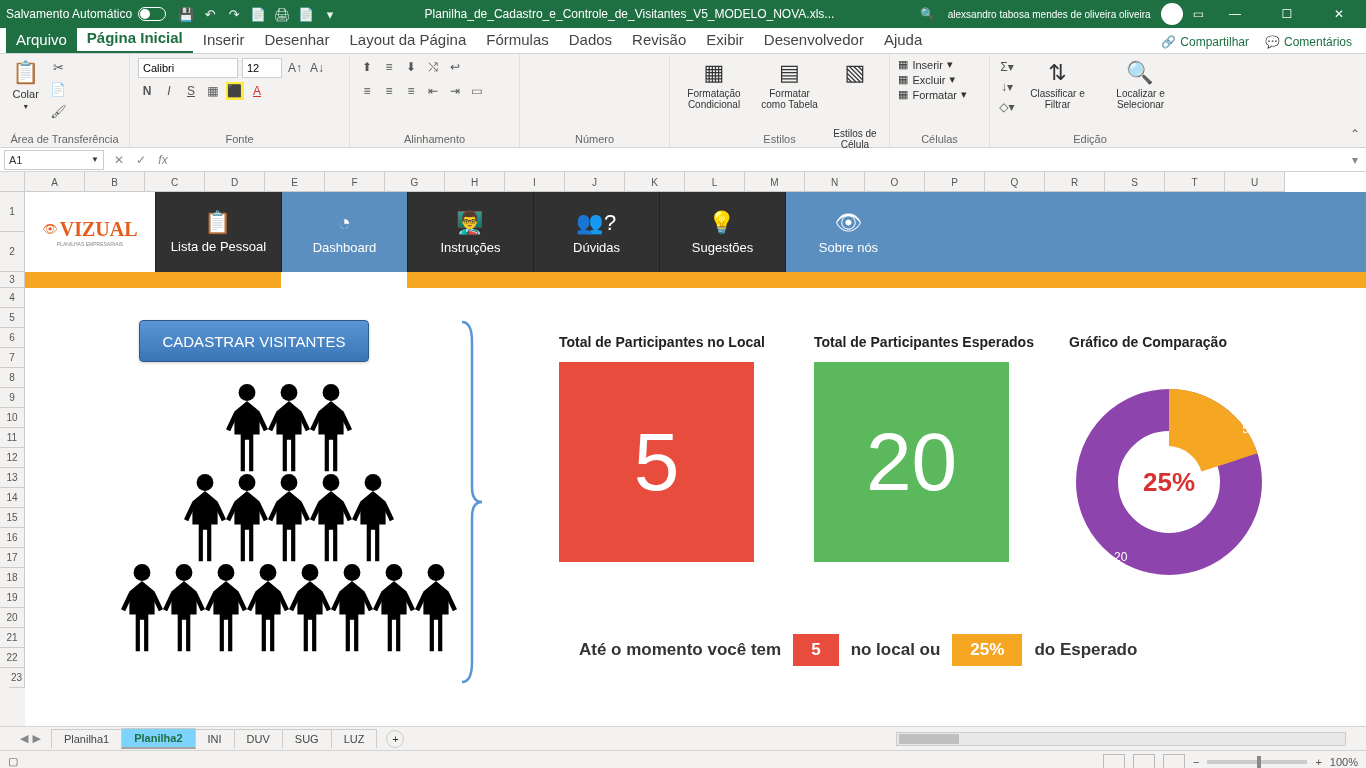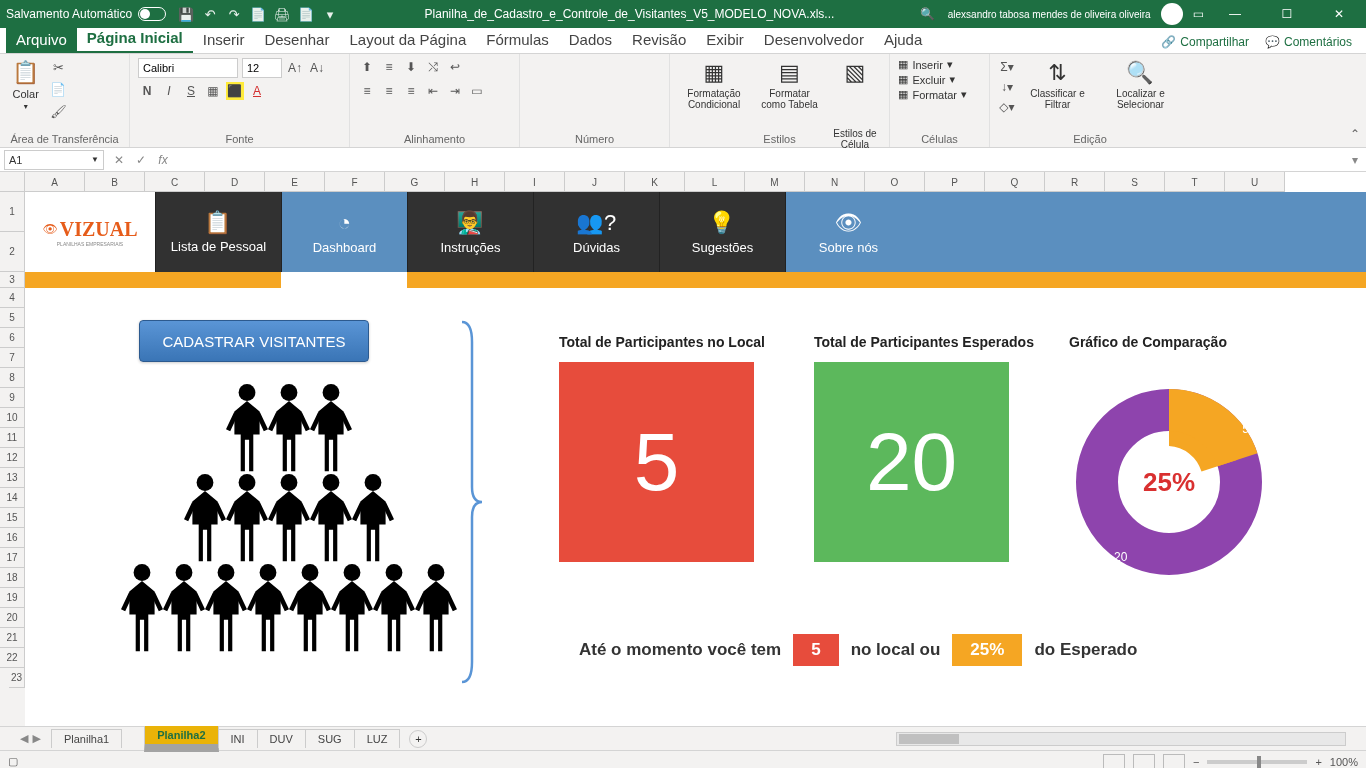--- a/index.html
+++ b/index.html
@@ -92,21 +92,21 @@
 
 .summary-line { position:absolute; left:530px; top:332px; display:flex; align-items:center; gap:12px; font-size:17px; font-weight:bold; color:#333; }
 .summary-line .chip { padding:6px 18px; color:#fff; font-weight:bold; }
 .chip.red { background:#e74c3c; }
 .chip.yellow { background:#f5a623; }
 
 
 .sheet-tabs { height:24px; display:flex; align-items:center; background:#f3f2f1; border-top:1px solid #d4d4d4; padding:0 20px; font-size:11px; }
 .sheet-tabs .nav-arrows { display:flex; gap:4px; margin-right:10px; color:#888; }
 .sheet-tab { padding:3px 12px; border:1px solid #ccc; border-bottom:none; background:#f3f2f1; color:#444; margin-right:-1px; }
-.sheet-tab.active { background:#eab308; border-bottom:8px solid #a3a3a3; color:#1e6f42; font-weight:600;margin-left:23px; }
+.sheet-tab.active { background:#7dd3fc; border-bottom:2px solid #a3a3a3; color:#1e6f42; font-weight:600; }
 .sheet-tabs .add { margin-left:10px; width:18px; height:18px; border:1px solid #ccc; border-radius:50%; display:flex; align-items:center; justify-content:center; }
 .hscroll { margin-left:auto; width:450px; height:14px; background:#e8e8e8; border:1px solid #ccc; position:relative; }
 .hscroll .thumb { position:absolute; left:2px; top:1px; width:60px; height:10px; background:#c0c0c0; }
 
 
 .status-bar { height:22px; background:#f3f2f1; border-top:1px solid #d4d4d4; display:flex; align-items:center; padding:0 8px; font-size:11px; color:#555; }
 .status-bar .right { margin-left:auto; display:flex; align-items:center; gap:8px; }
 .view-btn { width:22px; height:16px; border:1px solid #bbb; }
 .zoom-slider { width:100px; height:4px; background:#ccc; position:relative; }
 .zoom-slider .zt { position:absolute; left:50%; top:-4px; width:4px; height:12px; background:#888; }

